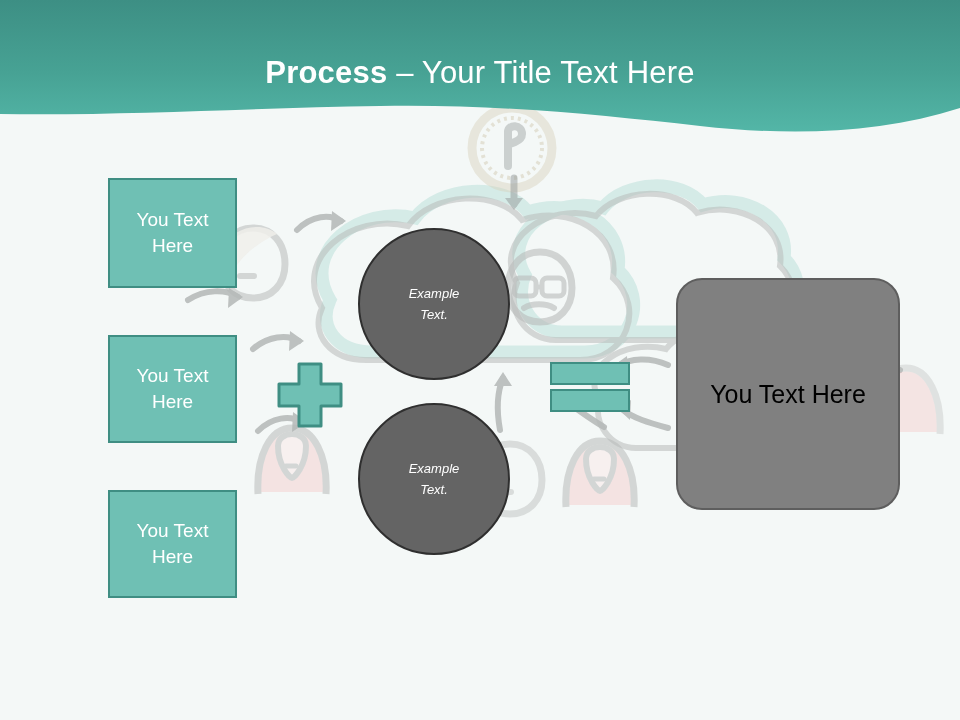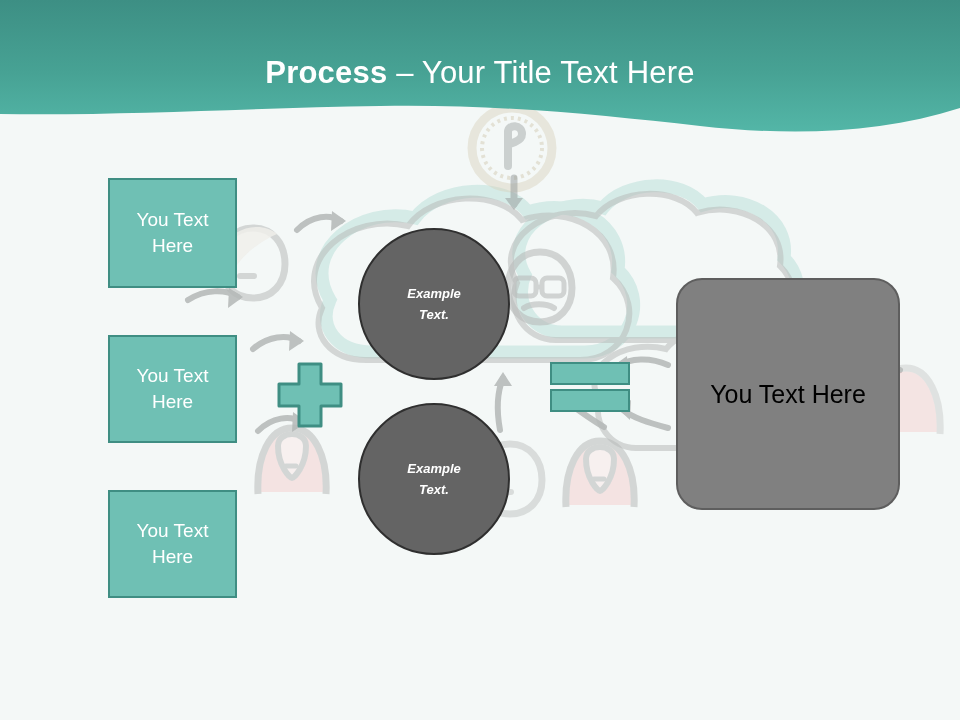--- a/index.html
+++ b/index.html
@@ -67,21 +67,21 @@
 
   
   .gray-circle {
     position: absolute;
     border-radius: 50%;
     background: #646464;
     border: 2px solid #2f2f2f;
     color: #ffffff;
     font-size: 13px;
     line-height: 21px;
-    font-weight: bold;
+    font-weight: normal;
     font-style: italic;
     display: flex;
     align-items: center;
     justify-content: center;
     text-align: center;
     box-sizing: border-box;
     z-index: 4;
   }
   .gray-circle .gc-text { display: block; width: 100%; }
   #circle-top    { left: 358px; top: 228px; width: 152px; height: 152px; }

